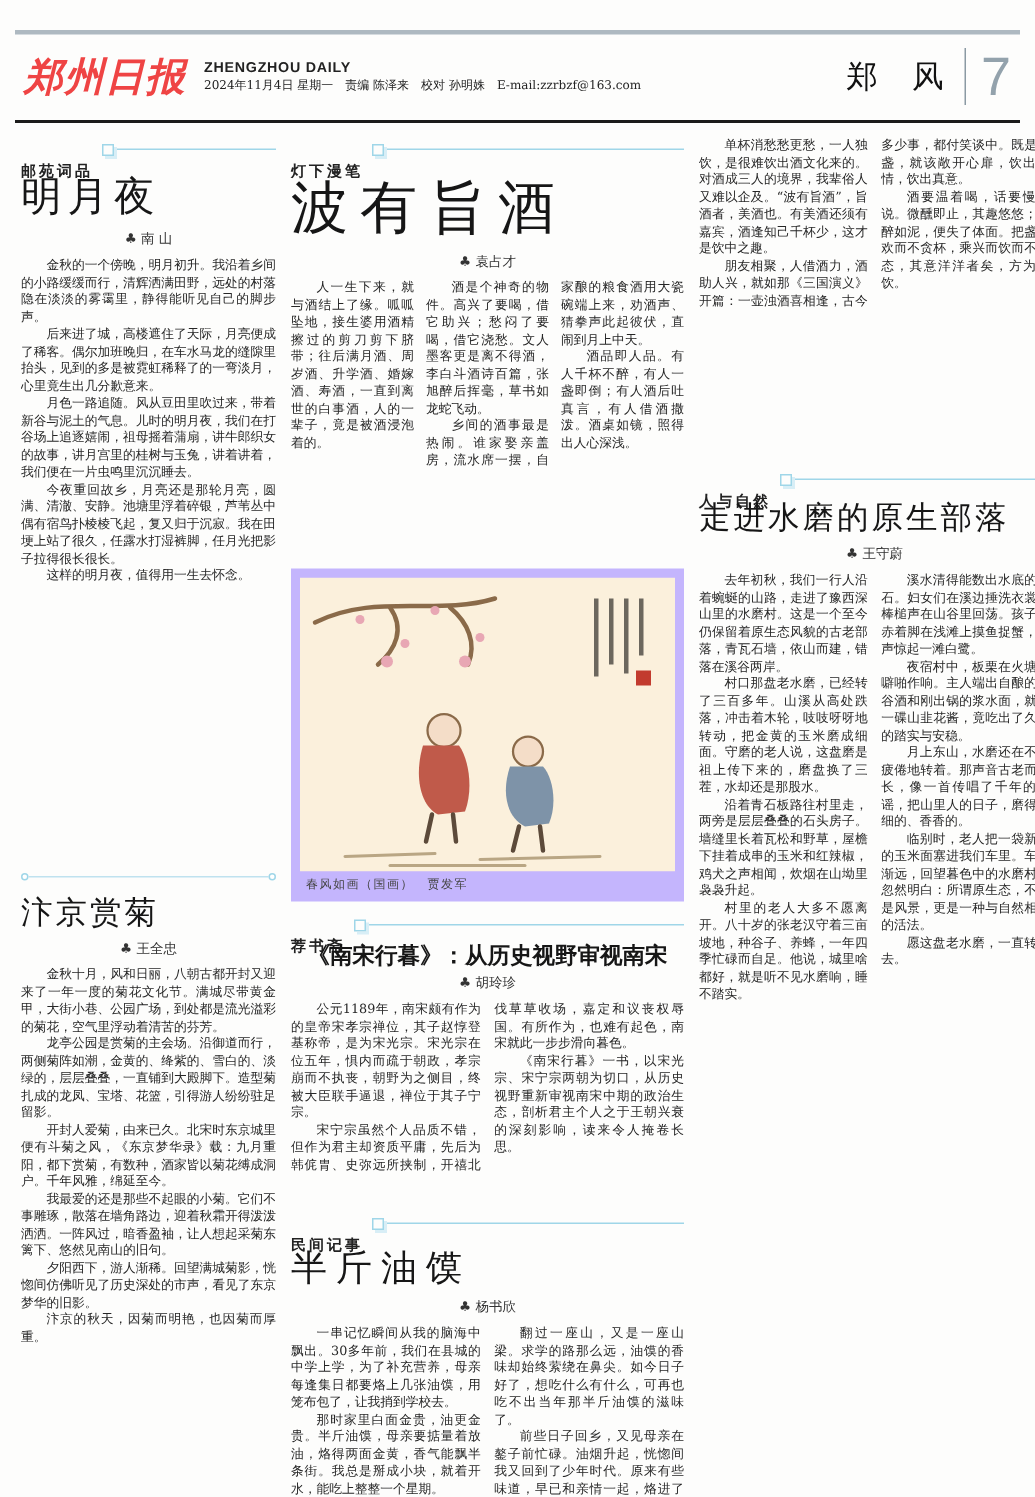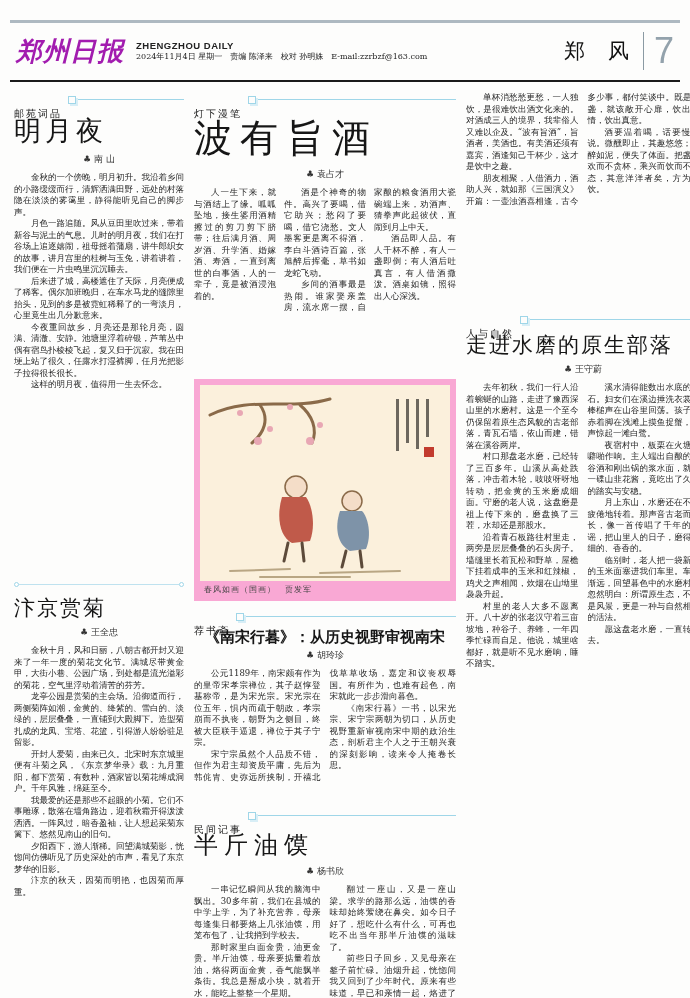--- a/index.html
+++ b/index.html
@@ -3,36 +3,36 @@
 <meta charset="utf-8">
 <style>
   * { margin:0; padding:0; box-sizing:border-box; }
   html,body { background:#e8e8e8; }
   .page {
     width:690px; height:998px; margin:0 auto; background:#fdfdfc;
     font-family:"DejaVu Serif", serif; color:#2a2a2a; overflow:hidden; position:relative;
   }
   .top-rule { height:3px; background:#aeb9c1; margin:20px 10px 0 10px; }
   .masthead { display:flex; align-items:center; padding:7px 16px 5px 16px; }
-  .logo { color:#a21caf; font-size:26px; font-weight:bold; font-style:italic; letter-spacing:1px; white-space:nowrap; }
+  .logo { color:#ef4444; font-size:26px; font-weight:bold; font-style:italic; letter-spacing:1px; white-space:nowrap; }
   .mast-info { margin-left:12px; font-size:8px; line-height:11px; color:#222; }
   .mast-info .en { font-weight:bold; font-size:9.5px; letter-spacing:.5px; font-family:"Liberation Sans", sans-serif; }
   .mast-right { margin-left:auto; display:flex; align-items:center; }
   .sec-name { font-size:21px; letter-spacing:8px; color:#111; margin-right:4px; white-space:nowrap; }
   .vline { width:1px; height:38px; background:#8b9aa3; margin:0 10px 0 2px; }
   .pageno { font-size:36px; font-weight:300; color:#93a2ac; font-family:"Liberation Sans", sans-serif; }
   .black-rule { height:2px; background:#1b1b1b; margin:3px 10px 10px 10px; }
 
   .main { display:flex; gap:10px; padding:0 14px; }
   .col-left  { width:170px; flex:none; }
   .col-mid   { width:262px; flex:none; }
   .col-right { width:234px; flex:none; }
 
   .sec-head { display:flex; align-items:center; height:15px; margin-bottom:4px; }
-  .sec-label { font-size:10px; font-weight:normal; color:#222; letter-spacing:2px; white-space:nowrap;
+  .sec-label { font-size:10px; font-weight:bold; color:#222; letter-spacing:2px; white-space:nowrap;
                font-family:"DejaVu Sans", sans-serif;margin-top:28px; }
   .sec-box { width:8px; height:8px; border:1px solid #9fd6e8; margin:0 0 0 6px; flex:none;
              box-shadow:2px 2px 0 0 #d8eef6; }
   .sec-line { flex:1; height:1px; background:#9fd6e8; margin-left:2px; }
 
   .dot-line { display:flex; align-items:center; height:12px; margin:8px 0 2px 0; }
   .dot-line .dot { width:5px; height:5px; border:1px solid #9fd6e8; border-radius:50%; flex:none; background:#fff; }
   .dot-line .ln { flex:1; height:1px; background:#bfe2ef; }
 
   h1.art-title { font-size:27px; font-weight:normal; text-align:left; color:#161616;
@@ -49,21 +49,21 @@
   .cols3 { column-count:3; column-gap:8px; }
 
   .h-mingyue { height:398px; }
   .h-bianjing { height:352px; }
   .h-boyou-mid { height:186px; margin-bottom:6px; }
   .h-boyou-right { height:210px; }
   .h-nansong { height:136px; margin-bottom:4px; }
   .h-youmo { height:148px; }
   .h-shuimo { height:592px; }
 
-  .painting-box { background:#f9a8d4; padding:6px 6px 4px 6px; margin:2px 0 8px 0; }
+  .painting-box { background:#c4b5fd; padding:6px 6px 4px 6px; margin:2px 0 8px 0; }
   .painting-box svg { display:block; width:100%; height:196px; }
   .caption { font-size:8px; color:#444; padding:3px 2px 2px 4px; letter-spacing:1px; }
 </style>
 </head>
 <body>
 
 <div class="page">
 
   <div class="top-rule"></div>
 
@@ -87,22 +87,22 @@
     <div class="col-left">
       <div class="sec-head">
         <span class="sec-label">邮苑词品</span>
         <span class="sec-box"></span>
         <span class="sec-line"></span>
       </div>
       <h1 class="art-title">明月夜</h1>
       <div class="author">♣ 南 山</div>
       <div class="body-text h-mingyue">
           <p>金秋的一个傍晚，明月初升。我沿着乡间的小路缓缓而行，清辉洒满田野，远处的村落隐在淡淡的雾霭里，静得能听见自己的脚步声。</p>
+          <p>后来进了城，高楼遮住了天际，月亮便成了稀客。偶尔加班晚归，在车水马龙的缝隙里抬头，见到的多是被霓虹稀释了的一弯淡月，心里竟生出几分歉意来。</p>
           <p>月色一路追随。风从豆田里吹过来，带着新谷与泥土的气息。儿时的明月夜，我们在打谷场上追逐嬉闹，祖母摇着蒲扇，讲牛郎织女的故事，讲月宫里的桂树与玉兔，讲着讲着，我们便在一片虫鸣里沉沉睡去。</p>
-          <p>后来进了城，高楼遮住了天际，月亮便成了稀客。偶尔加班晚归，在车水马龙的缝隙里抬头，见到的多是被霓虹稀释了的一弯淡月，心里竟生出几分歉意来。</p>
           <p>今夜重回故乡，月亮还是那轮月亮，圆满、清澈、安静。池塘里浮着碎银，芦苇丛中偶有宿鸟扑棱棱飞起，复又归于沉寂。我在田埂上站了很久，任露水打湿裤脚，任月光把影子拉得很长很长。</p>
           <p>这样的明月夜，值得用一生去怀念。</p>
         </div>
 
       <div class="dot-line">
         <span class="dot"></span>
         <span class="ln"></span>
         <span class="dot"></span>
       </div>
       <h1 class="art-title t-med">汴京赏菊</h1>

